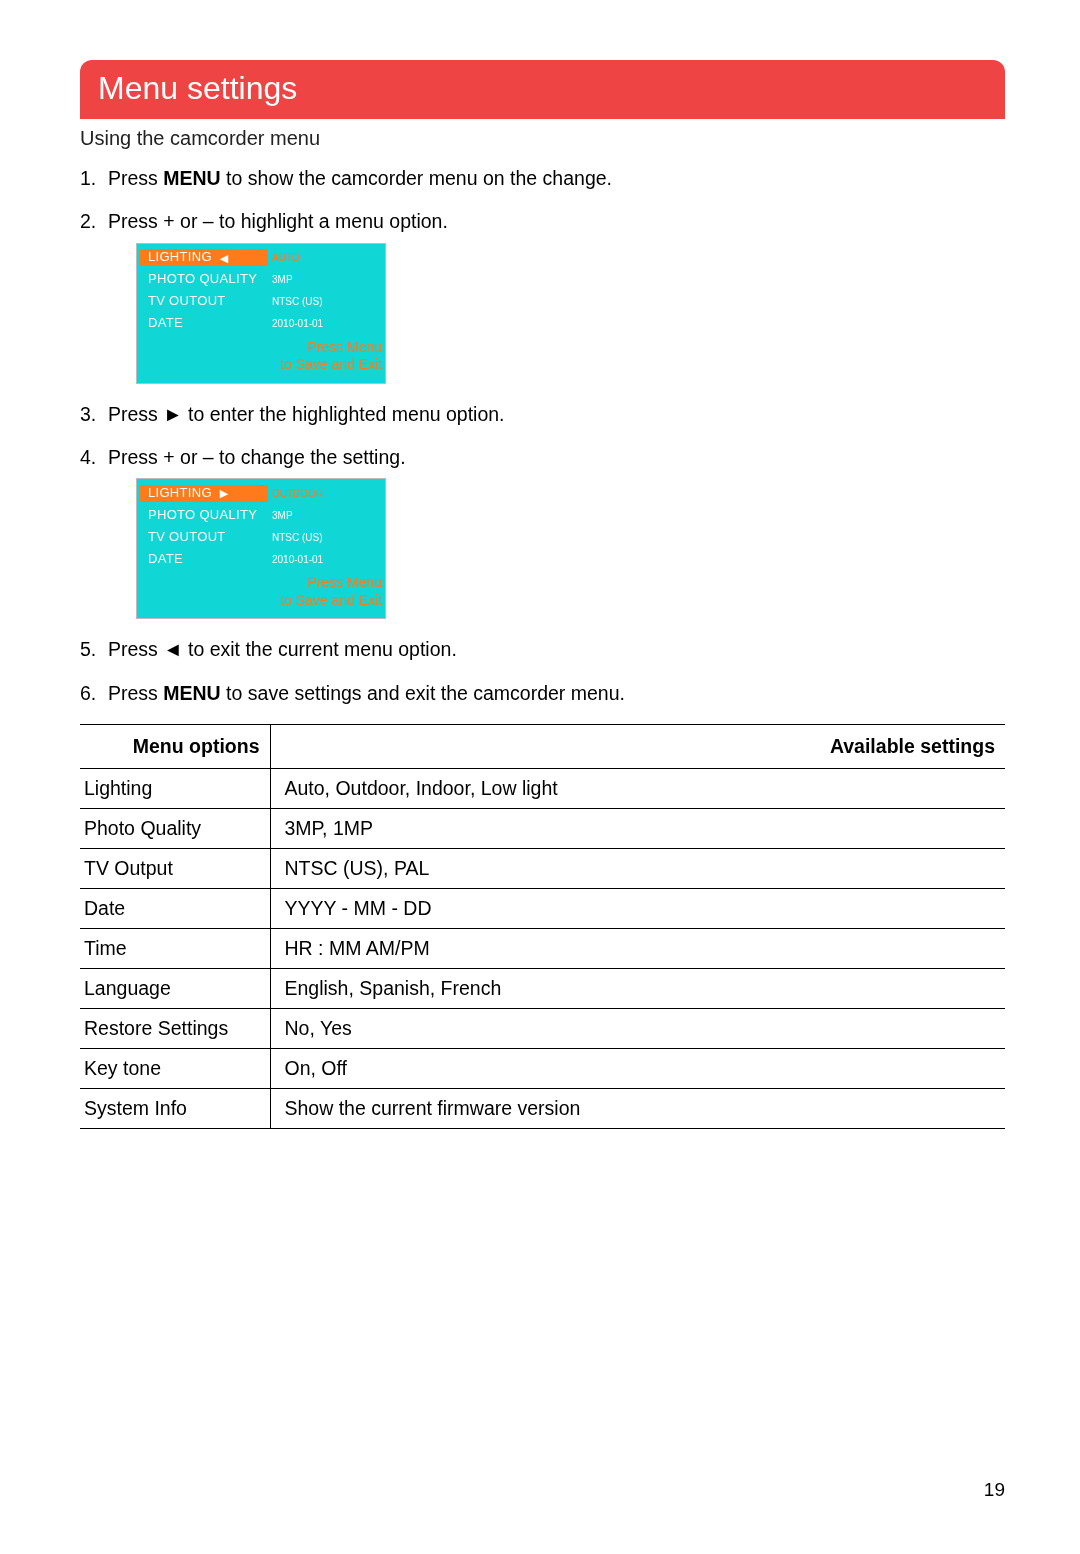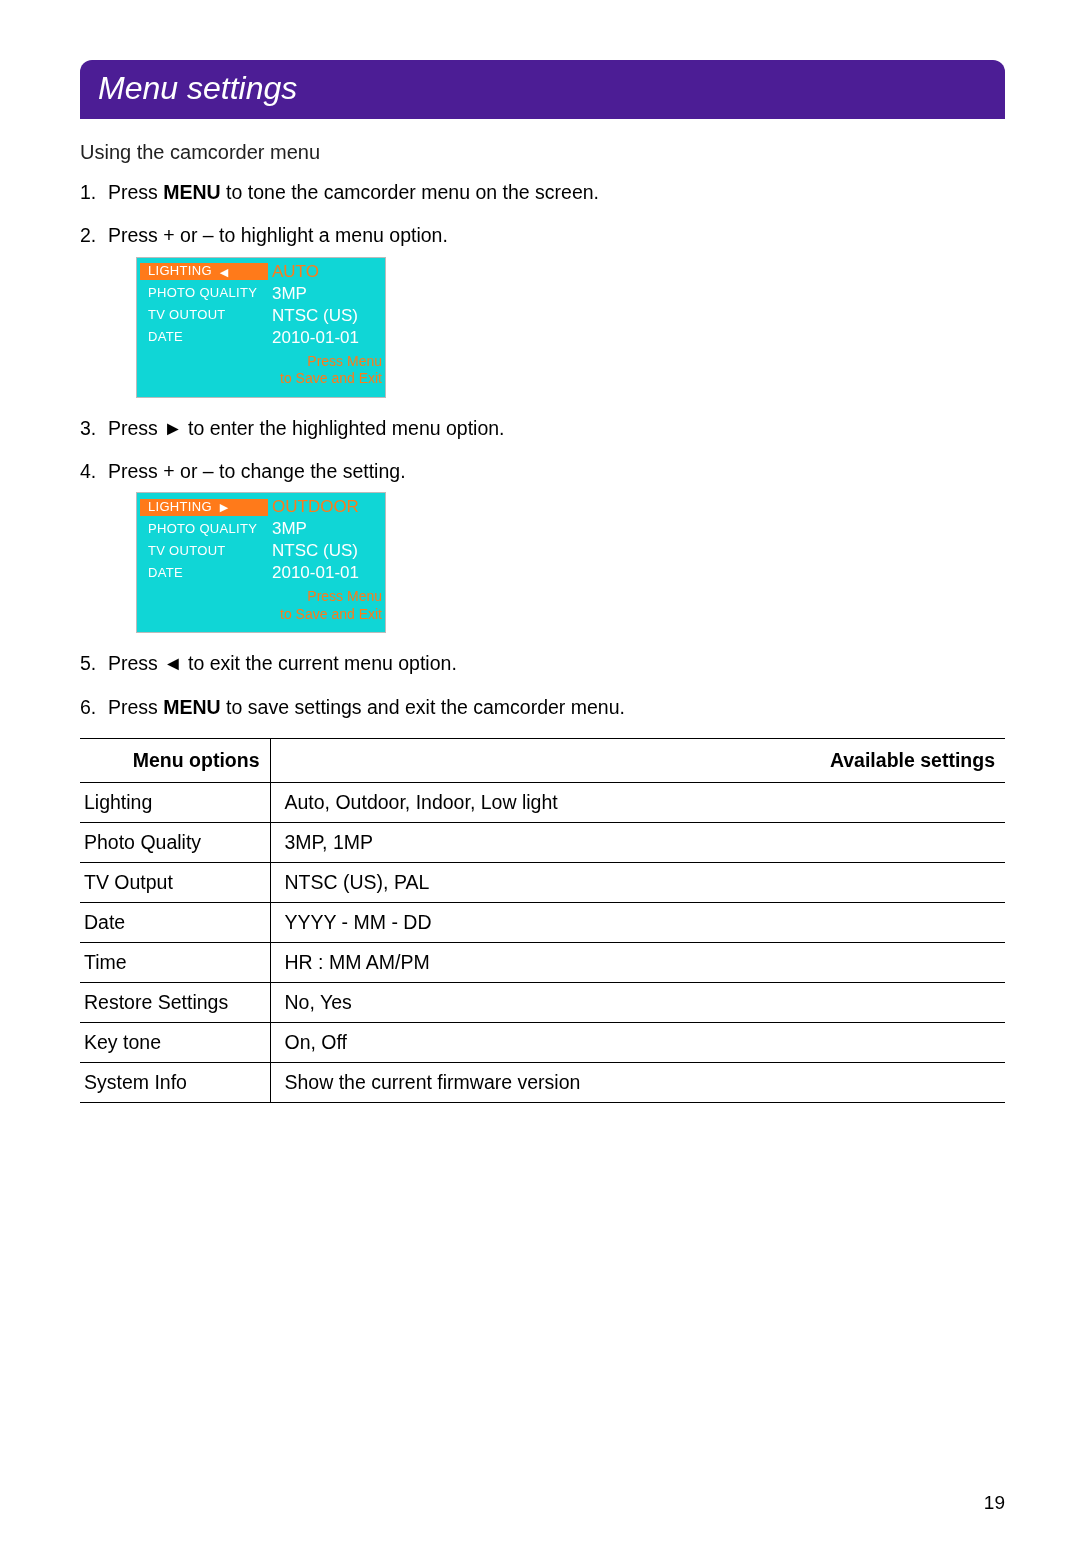--- a/index.html
+++ b/index.html
@@ -8,25 +8,24 @@
     background: #fff;
     width: 1080px;
     height: 1554px;
     position: relative;
     color: #000;
   }
   .content {
     padding: 60px 75px 40px 80px;
   }
   .title-bar {
-    background: #4c1d95;
+    background: #ef4444;
     border-radius: 12px 12px 0 0;
     padding: 10px 18px 12px 18px;
-    margin-bottom: 22px;
-    font-style: italic;
+    margin-bottom: 8px;
   }
   .title-bar span {
     color: #fff;
     font-size: 32px;
     font-weight: 400;
   }
   h2 {
     font-size: 20px;
     font-weight: 400;
     margin-bottom: 16px;
@@ -82,21 +81,21 @@
     font-size: 13px;
     letter-spacing: 0.3px;
     display: flex;
     align-items: center;
     gap: 8px;
   }
   .cam-right {
     flex: 1;
     padding-left: 4px;
     color: #fff;
-    font-size: 17px;
+    font-size: 10px;
   }
   .cam-row.hi .cam-left { background: #ff7a1a; color: #fff; }
   .cam-row.hi .cam-right { color: #ff7a1a; }
   .cam-row.val-hi .cam-right { color: #ff7a1a; }
   .cam-row.val-hi .cam-left { background: #ff7a1a; color: #fff; }
   .cam-row .arrow {
     font-size: 11px;
   }
   .cam-footer {
     text-align: right;
@@ -134,38 +133,38 @@
   }
   table.settings tr:last-child td { border-bottom: 1.5px solid #000; }
   table.settings td:first-child {
     border-right: 1px solid #000;
   }
   table.settings td:nth-child(2) { padding-left: 14px; }
 
   .page-no {
     position: absolute;
     right: 75px;
-    bottom: 40px;
+    bottom: 53px;
     font-size: 19px;
   }
 </style>
 </head>
 <body>
 
 <div class="content">
 
   <div class="title-bar">
     <span>Menu settings</span>
   </div>
 
   <h2>Using the camcorder menu</h2>
 
   <ol class="steps">
     <li>
-      <span>Press </span><span class="b">MENU</span><span> to tone the camcorder menu on the screen.</span>
+      <span>Press </span><span class="b">MENU</span><span> to show the camcorder menu on the change.</span>
     </li>
 
     <li>
       <span>Press + or – to highlight a menu option.</span>
 
       <div class="cam-screen">
         <div class="cam-wrap">
           <div class="cam-body">
             <div class="cam-row hi">
               <div class="cam-left">
@@ -265,20 +264,24 @@
       </tr>
       <tr>
         <td>Date</td>
         <td>YYYY - MM - DD</td>
       </tr>
       <tr>
         <td>Time</td>
         <td>HR : MM AM/PM</td>
       </tr>
       <tr>
+        <td>Language</td>
+        <td>English, Spanish, French</td>
+      </tr>
+      <tr>
         <td>Restore Settings</td>
         <td>No, Yes</td>
       </tr>
       <tr>
         <td>Key tone</td>
         <td>On, Off</td>
       </tr>
       <tr>
         <td>System Info</td>
         <td>Show the current firmware version</td>

